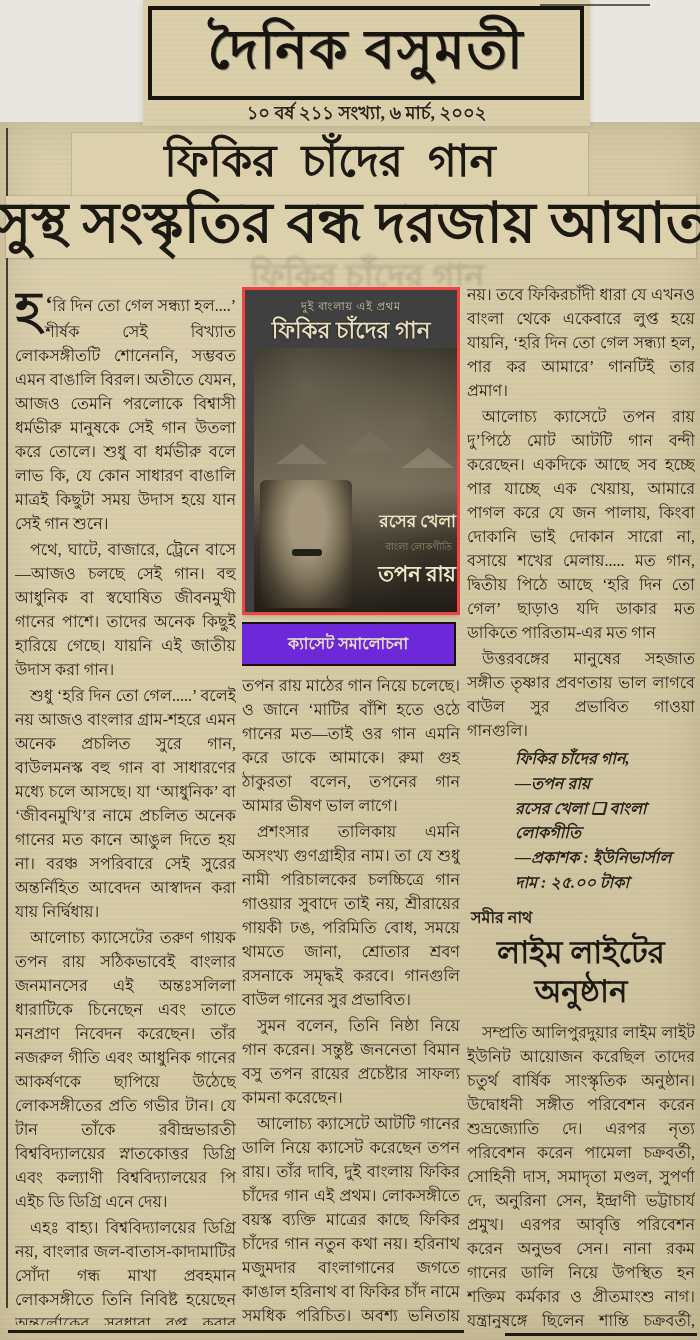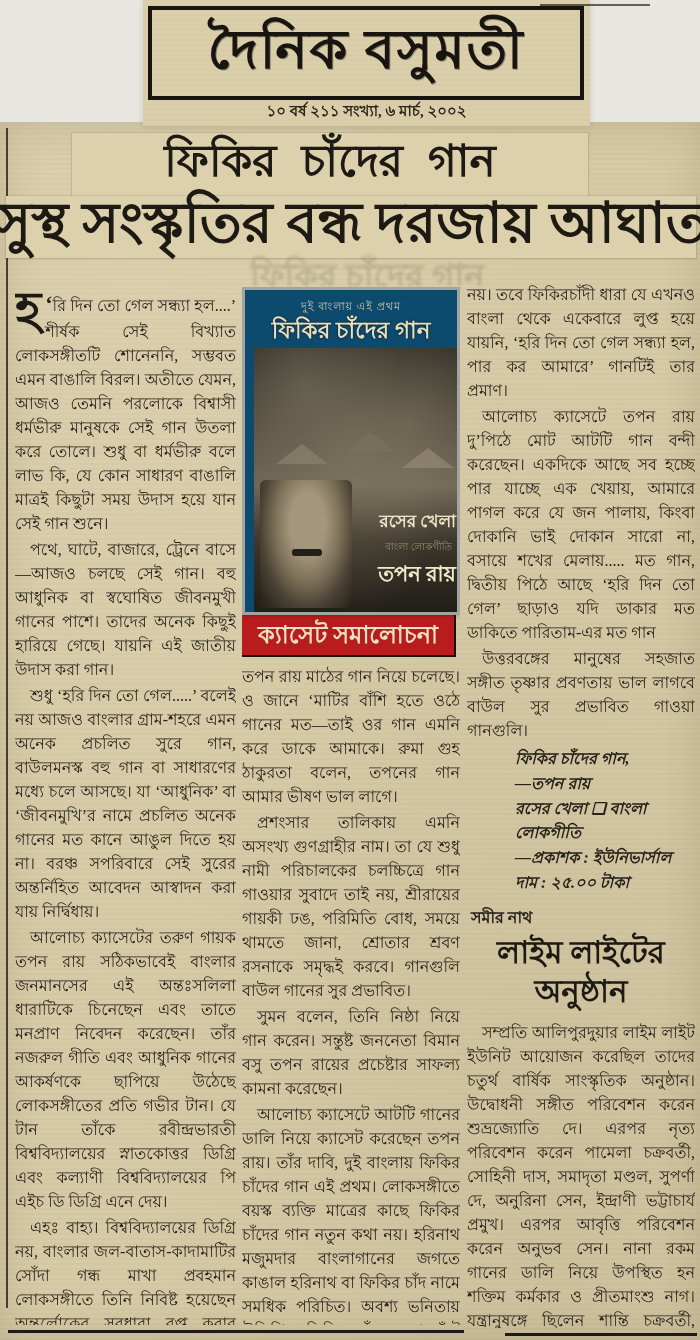--- a/index.html
+++ b/index.html
@@ -18,21 +18,21 @@
 
   
   #masthead-strip{position:absolute;left:143px;top:0;width:447px;height:126px;
     background:repeating-linear-gradient(0deg, rgba(60,50,25,0.02) 0 2px, transparent 2px 5px),#dbcfab;
     box-shadow:0 0 6px rgba(0,0,0,0.12);}
   #masthead-box{position:absolute;left:5px;top:6px;width:428px;height:86px;
     border:4px solid #181510;display:flex;align-items:center;justify-content:center;}
   .masthead-title{font-size:54px;font-weight:bold;color:#181510;letter-spacing:2px;
     text-shadow:1px 1px 0 rgba(24,21,16,0.4);white-space:nowrap;}
   .dateline{position:absolute;left:0;top:99px;width:100%;text-align:center;
-    font-size:15px;font-weight:bold;color:#2a251b;}
+    font-size:18px;font-weight:bold;color:#2a251b;}
   #masthead-topline{position:absolute;left:540px;top:4px;width:110px;height:2px;background:#2a251b;opacity:.7;}
 
   
   .paste{position:absolute;background:#ddd1ad;box-shadow:0 0 0 1px rgba(70,60,30,0.10), 0 1px 3px rgba(60,50,25,0.12);}
   #headline1{left:72px;top:133px;width:516px;height:63px;display:flex;align-items:center;justify-content:center;}
   #headline2{left:6px;top:196px;width:690px;height:62px;display:flex;align-items:center;justify-content:center;}
   .hl1{font-size:44px;font-weight:bold;color:#1d1a14;white-space:nowrap;word-spacing:14px;}
   .hl2{font-size:56px;font-weight:bold;color:#1d1a14;white-space:nowrap;}
   #ghost-strip{position:absolute;left:250px;top:250px;width:440px;height:36px;
     font-size:34px;font-weight:bold;color:rgba(120,112,88,0.30);filter:blur(1.5px);
@@ -42,22 +42,22 @@
   .col{position:absolute;color:#27221a;font-size:16px;line-height:1.5;text-align:justify;overflow:hidden;}
   #col1{left:15px;top:287px;width:221px;height:1038px;}
   #col2{left:242px;top:287px;width:218px;height:1038px;}
   #col3{left:467px;top:283px;width:228px;height:1045px;}
   .para{margin:0 0 2px 0;text-indent:15px;}
   .para.noindent{text-indent:0;}
   .dropcap{float:left;font-size:50px;line-height:0.85;font-weight:bold;padding:2px 4px 0 0;color:#1d1a14;}
   .dq{font-size:22px;font-weight:bold;}
 
   
-  #cover{position:relative;width:212px;height:322px;background:#0c4a6e;border:3px solid #a3a3a3;
-    box-shadow:0 0 5px rgba(0,0,0,0.3);overflow:hidden;}
+  #cover{position:relative;width:212px;height:322px;background:#404040;border:3px solid #ef4444;
+    box-shadow:0 0 5px rgba(0,0,0,0.3);overflow:hidden;margin-bottom:9px;}
   .cover-tagline{position:absolute;left:0;top:8px;width:100%;text-align:center;
     font-size:11px;color:#cfc4a4;letter-spacing:1px;}
   .cover-title{position:absolute;left:0;top:24px;width:100%;text-align:center;
     font-size:23px;font-weight:bold;color:#e7ddbc;text-shadow:0 0 2px rgba(0,0,0,.8);white-space:nowrap;}
   .cover-scene{position:absolute;left:9px;top:58px;width:100%;height:264px;
     background:
       radial-gradient(ellipse at 25% 15%, rgba(190,180,150,0.30), transparent 42%),
       radial-gradient(ellipse at 72% 28%, rgba(170,160,130,0.33), transparent 46%),
       radial-gradient(ellipse at 50% 60%, rgba(140,130,105,0.25), transparent 50%),
       linear-gradient(180deg,#312d25 0%,#544d3f 32%,#6e6554 52%,#3c362b 74%,#211e18 100%);}
@@ -66,22 +66,22 @@
       radial-gradient(ellipse at 52% 34%, #a3967c 0 26%, #7d7159 48%, #4a4234 70%, #2b261d 92%);
     border-radius:6px;}
   .mustache{position:absolute;left:32px;bottom:52px;width:30px;height:7px;background:#241f17;border-radius:3px;}
   .cover-album{position:absolute;right:10px;bottom:78px;font-size:17px;font-weight:bold;color:#eee4c6;}
   .cover-genre{position:absolute;right:14px;bottom:58px;font-size:10px;color:#9a8f74;}
   .cover-artist{position:absolute;right:10px;bottom:22px;font-size:21px;font-weight:bold;color:#f1e8cb;}
   .hut{position:absolute;width:0;height:0;border-left:26px solid transparent;border-right:26px solid transparent;
     border-bottom:20px solid #8d8370;opacity:.65;}
 
   
-  .section-header{width:212px;height:40px;background:#b91c1c;color:#e9dfc2;
-    display:flex;align-items:center;justify-content:center;font-size:24px;font-weight:bold;
+  .section-header{width:212px;height:40px;background:#6d28d9;color:#e9dfc2;
+    display:flex;align-items:center;justify-content:center;font-size:16px;font-weight:bold;
     margin-bottom:10px;box-shadow:0 0 0 2px #15120d;}
 
   
   .credits{font-style:italic;font-weight:bold;margin-top:4px;line-height:1.55;text-align:left;margin-left:48px;}
   .byline{font-weight:bold;margin:10px 0 2px 4px;text-align:left;}
   .subhead{font-size:31px;font-weight:bold;text-align:center;line-height:1.25;color:#1d1a14;margin:4px 0 10px 0;}
 
   .rule{position:absolute;background:#1e1b15;}
   #rule-left{left:8px;top:1330px;width:456px;height:3px;}
   #rule-right{left:505px;top:1333px;width:192px;height:3px;}

